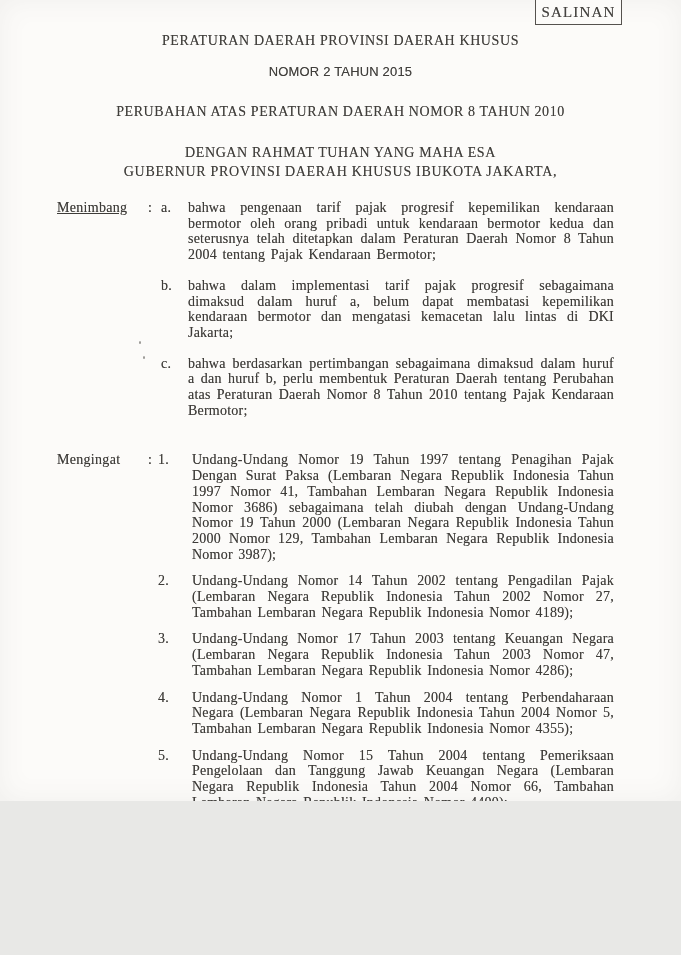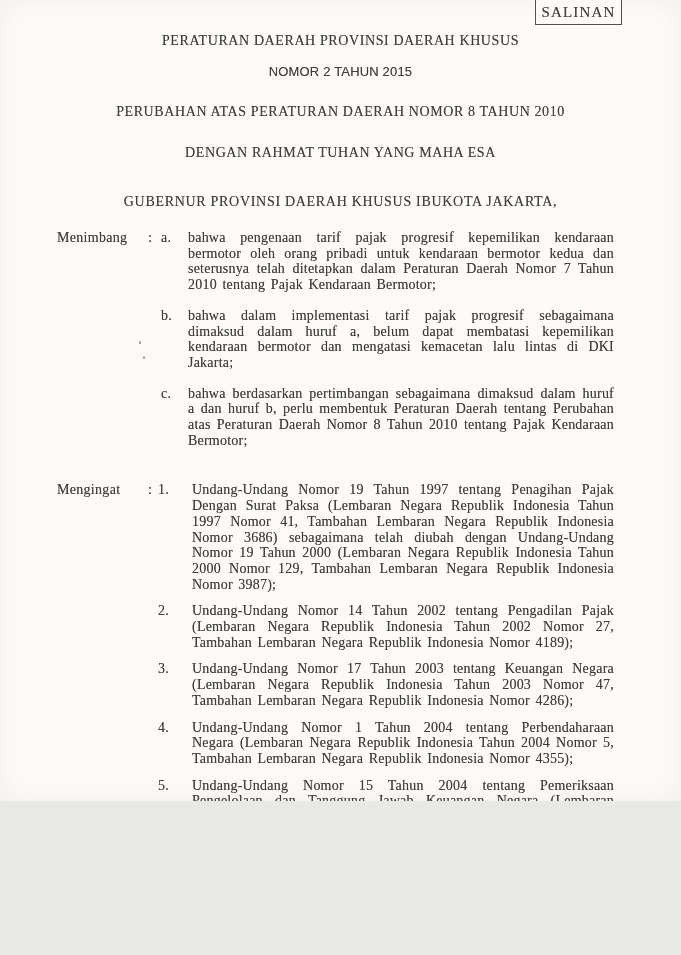--- a/index.html
+++ b/index.html
@@ -50,29 +50,29 @@
   .h-nomor {
     margin-top: 14px;
     font-family: "Liberation Sans", "DejaVu Sans", sans-serif;
     font-size: 13.5px;
     letter-spacing: 0.2px;
     transform: scaleX(0.96);
   }
   .h-tentang { margin-top: 15px; }
   .h-subject { margin-top: 23px; }
   .h-invocation { margin-top: 24px; }
-  .h-authority { margin-top: 32px; letter-spacing: 0.7px; }
+  .h-authority { margin-top: 2px; letter-spacing: 0.7px; }
 
   
   .section { position: relative; }
   .sec-menimbang { margin: 20px 0 0 188px; width: 426px; }
   .sec-mengingat { margin: 34px 0 0 192px; width: 422px; }
 
   .sec-label { position: absolute; top: 0; letter-spacing: 0.3px; }
-  .sec-menimbang .sec-label { left: -131px; }
+  .sec-menimbang .sec-label { left: -131px; text-decoration: underline; }
   .sec-mengingat .sec-label { left: -135px; }
   .sec-colon { position: absolute; top: 0; }
   .sec-menimbang .sec-colon { left: -40px; }
   .sec-mengingat .sec-colon { left: -44px; }
 
   .item {
     position: relative;
     text-align: justify;
     line-height: 15.7px;
     letter-spacing: 0.22px;
@@ -110,21 +110,21 @@
     <div class="h-line h-subject">PERUBAHAN ATAS PERATURAN DAERAH NOMOR 8 TAHUN 2010</div>
     <div class="h-line h-invocation">DENGAN RAHMAT TUHAN YANG MAHA ESA</div>
     <div class="h-line h-authority">GUBERNUR PROVINSI DAERAH KHUSUS IBUKOTA JAKARTA,</div>
   </div>
 
   <section class="section sec-menimbang">
     <span class="sec-label">Menimbang</span>
     <span class="sec-colon">:</span>
     <div class="item">
       <span class="marker">a.</span>
-      <span>bahwa pengenaan tarif pajak progresif kepemilikan kendaraan bermotor oleh orang pribadi untuk kendaraan bermotor kedua dan seterusnya telah ditetapkan dalam Peraturan Daerah Nomor 7 Tahun 2010 tentang Pajak Kendaraan Bermotor;</span>
+      <span>bahwa pengenaan tarif pajak progresif kepemilikan kendaraan bermotor oleh orang pribadi untuk kendaraan bermotor kedua dan seterusnya telah ditetapkan dalam Peraturan Daerah Nomor 8 Tahun 2004 tentang Pajak Kendaraan Bermotor;</span>
     </div>
     <div class="item">
       <span class="marker">b.</span>
       <span>bahwa dalam implementasi tarif pajak progresif sebagaimana dimaksud dalam huruf a, belum dapat membatasi kepemilikan kendaraan bermotor dan mengatasi kemacetan lalu lintas di DKI Jakarta;</span>
     </div>
     <div class="item">
       <span class="marker">c.</span>
       <span>bahwa berdasarkan pertimbangan sebagaimana dimaksud dalam huruf a dan huruf b, perlu membentuk Peraturan Daerah tentang Perubahan atas Peraturan Daerah Nomor 8 Tahun 2010 tentang Pajak Kendaraan Bermotor;</span>
     </div>
   </section>

